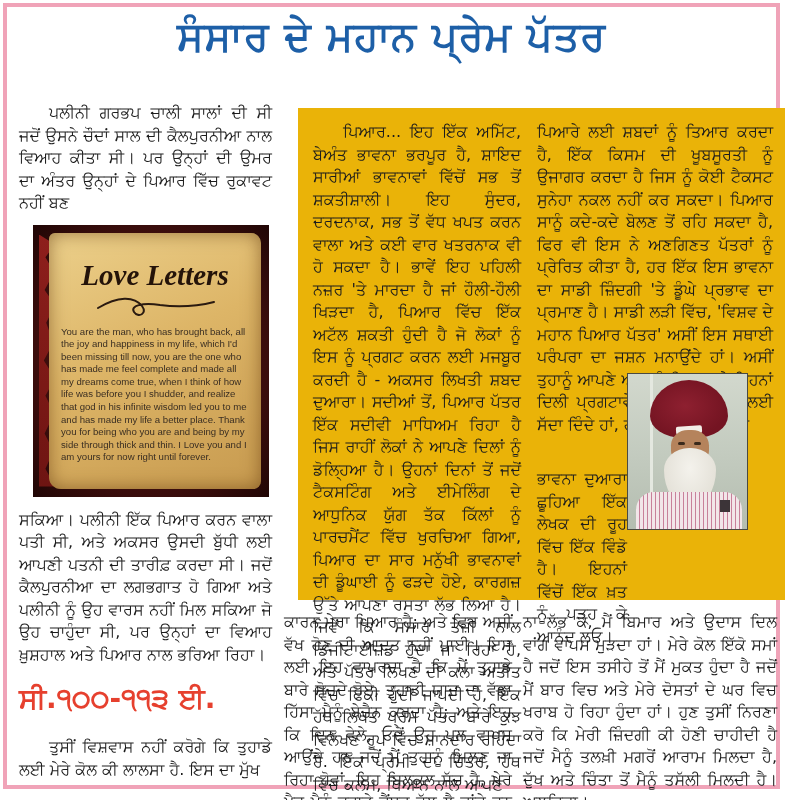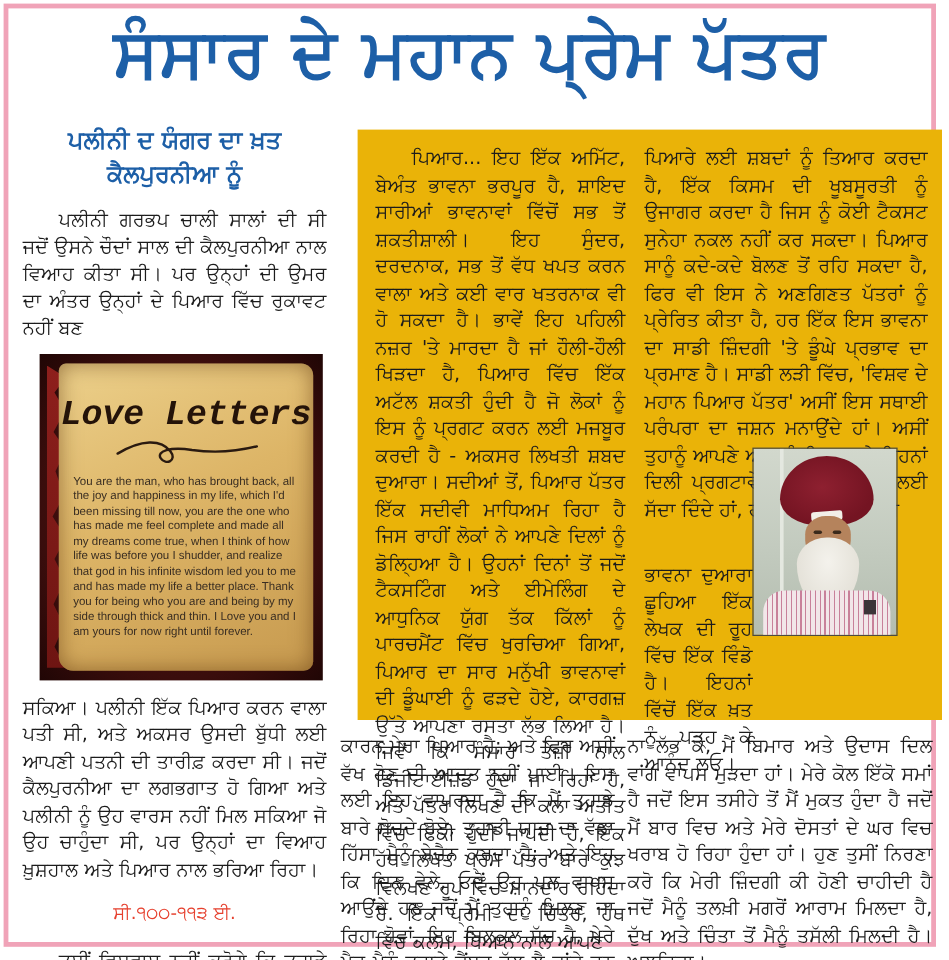--- a/index.html
+++ b/index.html
@@ -10,21 +10,21 @@
   }
   .frame{
     position:absolute;left:3px;top:3px;width:777px;height:786px;
     border:4px solid #f0a3b8;background:#ffffff;box-sizing:border-box;
   }
   .inner{position:absolute;left:0;top:0;width:769px;height:778px;}
 
   
   .headline{
     position:absolute;left:0;top:6px;width:100%;text-align:center;
-    font-size:56px;font-weight:bold;color:#1d5fa7;line-height:1.15;
+    font-size:40px;font-weight:bold;color:#1d5fa7;line-height:1.15;
     letter-spacing:1px;white-space:nowrap;
   }
 
   
   .left-col{position:absolute;left:12px;top:95px;width:253px;}
   .subhead{
     text-align:center;color:#1d5fa7;font-weight:bold;font-size:20px;
     line-height:1.45;margin:0 0 12px 0;
   }
   .body-text{
@@ -44,31 +44,31 @@
     background:linear-gradient(180deg,#8e1f1c,#6e1512);
     clip-path:polygon(0 0,100% 4%,40% 9%,95% 15%,35% 22%,100% 28%,45% 35%,90% 43%,30% 50%,100% 57%,40% 64%,95% 71%,35% 79%,90% 86%,40% 93%,100% 100%,0 100%);
   }
   .parchment{
     position:absolute;left:16px;top:8px;width:212px;height:256px;
     background:linear-gradient(155deg,#ecd08b 0%,#ddb567 45%,#c79a4f 100%);
     border-radius:6px 10px 8px 12px;
     box-shadow:inset 0 0 18px rgba(90,50,10,.55);
   }
   .love-title{
-    font-family:Liberation Mono, monospace;font-style:italic;font-weight:bold;
+    font-family:Liberation Serif, serif;font-style:italic;font-weight:bold;
     font-size:29px;color:#241309;text-align:center;margin-top:26px;
   }
   .flourish{display:block;margin:2px auto 6px auto;}
   .love-body{
     font-size:9.6px;line-height:12.6px;text-align:left;color:#3a2e22;
     padding:0 12px;font-family:"Liberation Sans",sans-serif;
   }
 
   .date-head{
-    text-align:center;color:#e6402e;font-weight:normal;font-size:15px;
+    color:#e6402e;font-weight:bold;font-size:28px;
     margin:16px 0 0 0;
   }
   .left-col .last{margin-top:20px;}
 
   
   .feature-box{
     position:absolute;left:291px;top:101px;width:487px;height:492px;
     background:#eab308;
   }
   .fcol1{position:absolute;left:15px;top:13px;width:208px;}
@@ -119,21 +119,20 @@
 </style>
 </head>
 <body>
 
 <div class="frame">
   <div class="inner">
 
     <div class="headline">ਸੰਸਾਰ ਦੇ ਮਹਾਨ ਪ੍ਰੇਮ ਪੱਤਰ</div>
 
     <div class="left-col">
-      <div class="subhead">ਪਲੀਨੀ ਦ ਯੰਗਰ ਦਾ ਖ਼ਤ ਕੈਲਪੁਰਨੀਆ ਨੂੰ</div>
       <p class="body-text indent">ਪਲੀਨੀ ਗਰਭਪ ਚਾਲੀ ਸਾਲਾਂ ਦੀ ਸੀ ਜਦੋਂ ਉਸਨੇ ਚੌਦਾਂ ਸਾਲ ਦੀ ਕੈਲਪੁਰਨੀਆ ਨਾਲ ਵਿਆਹ ਕੀਤਾ ਸੀ। ਪਰ ਉਨ੍ਹਾਂ ਦੀ ਉਮਰ ਦਾ ਅੰਤਰ ਉਨ੍ਹਾਂ ਦੇ ਪਿਆਰ ਵਿੱਚ ਰੁਕਾਵਟ ਨਹੀਂ ਬਣ</p>
 
       <div class="love-img">
         <div class="torn-edge"></div>
         <div class="parchment">
           <div class="love-title">Love Letters</div>
           <svg class="flourish" width="130" height="26" viewBox="0 0 130 26">
             <path d="M8 14 C 28 2, 44 2, 52 12 C 58 20, 48 24, 44 18 C 40 12, 52 8, 70 11 C 92 14, 108 12, 124 8" fill="none" stroke="#2a1a10" stroke-width="2" stroke-linecap="round"></path>
           </svg>
           <div class="love-body">You are the man, who has brought back, all the joy and happiness in my life, which I'd been missing till now, you are the one who has made me feel complete and made all my dreams come true, when I think of how life was before you I shudder, and realize that god in his infinite wisdom led you to me and has made my life a better place. Thank you for being who you are and being by my side through thick and thin. I Love you and I am yours for now right until forever.</div>

